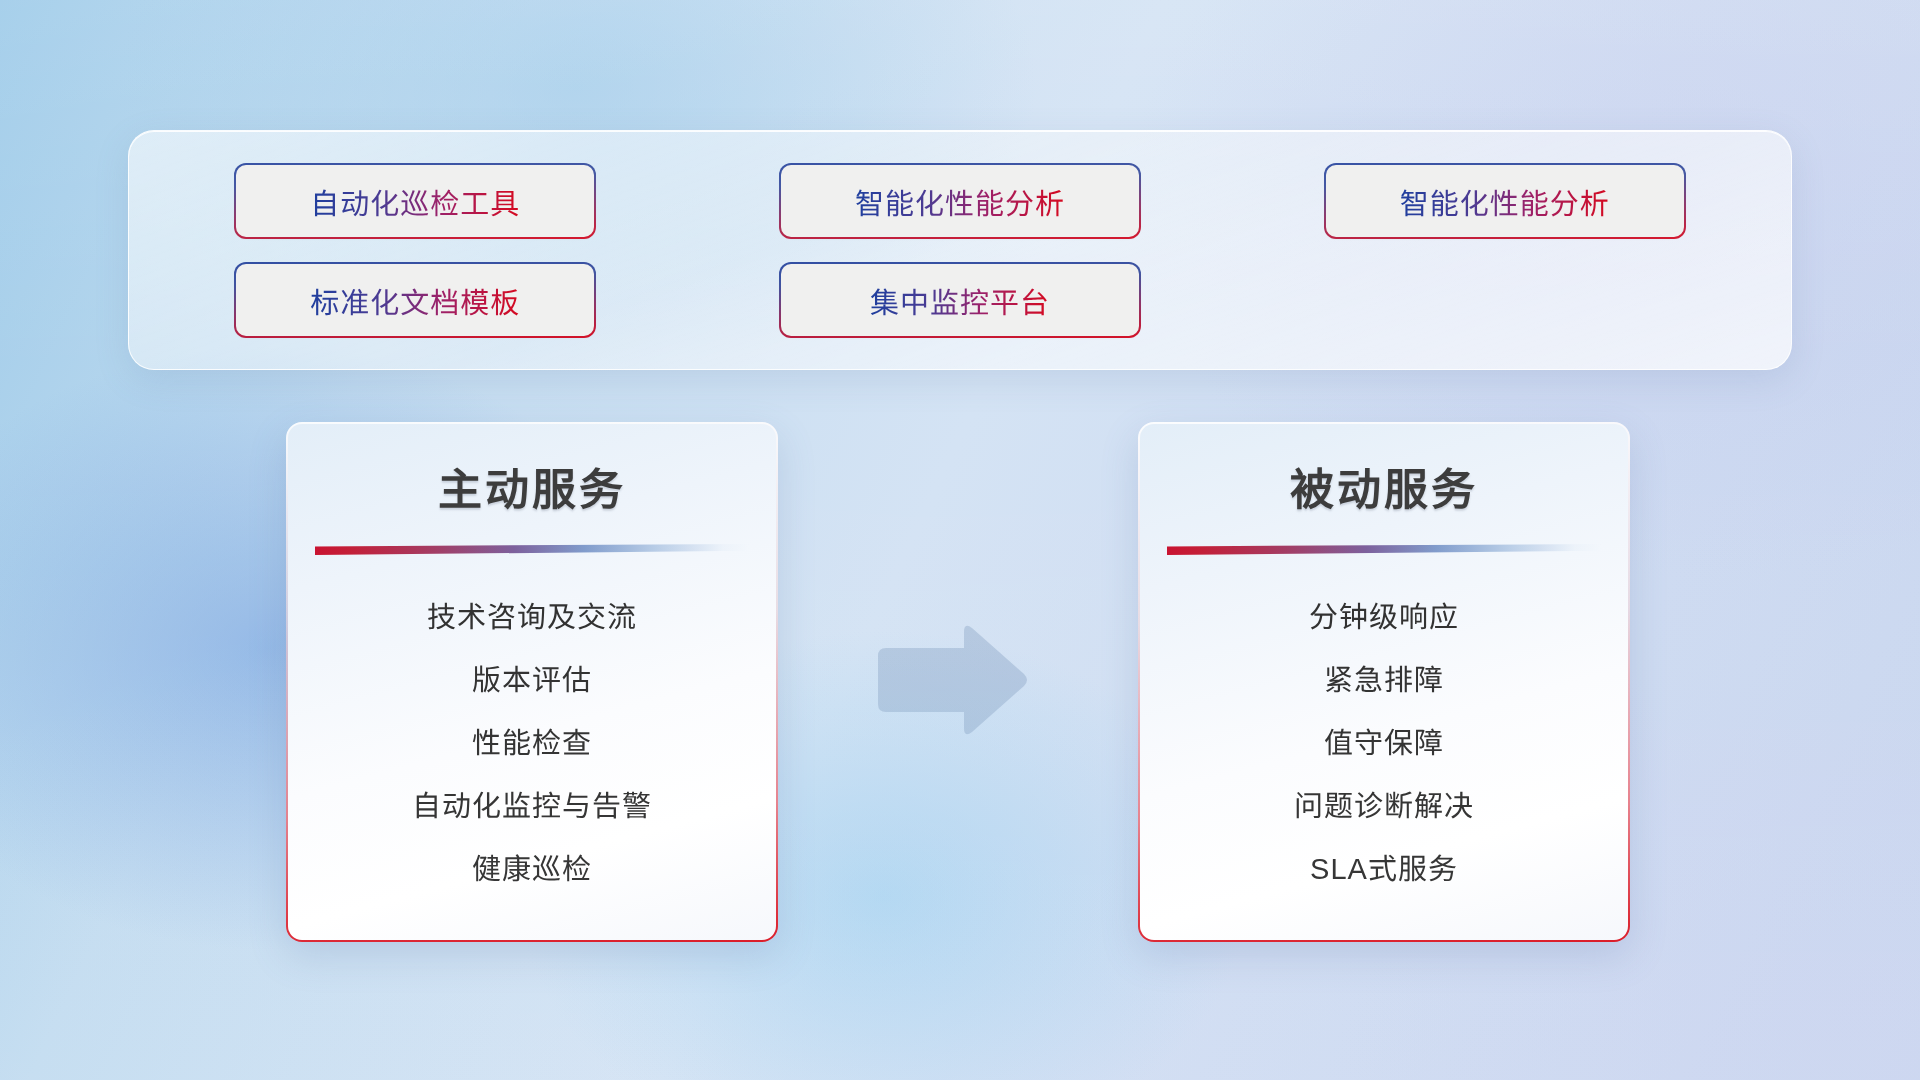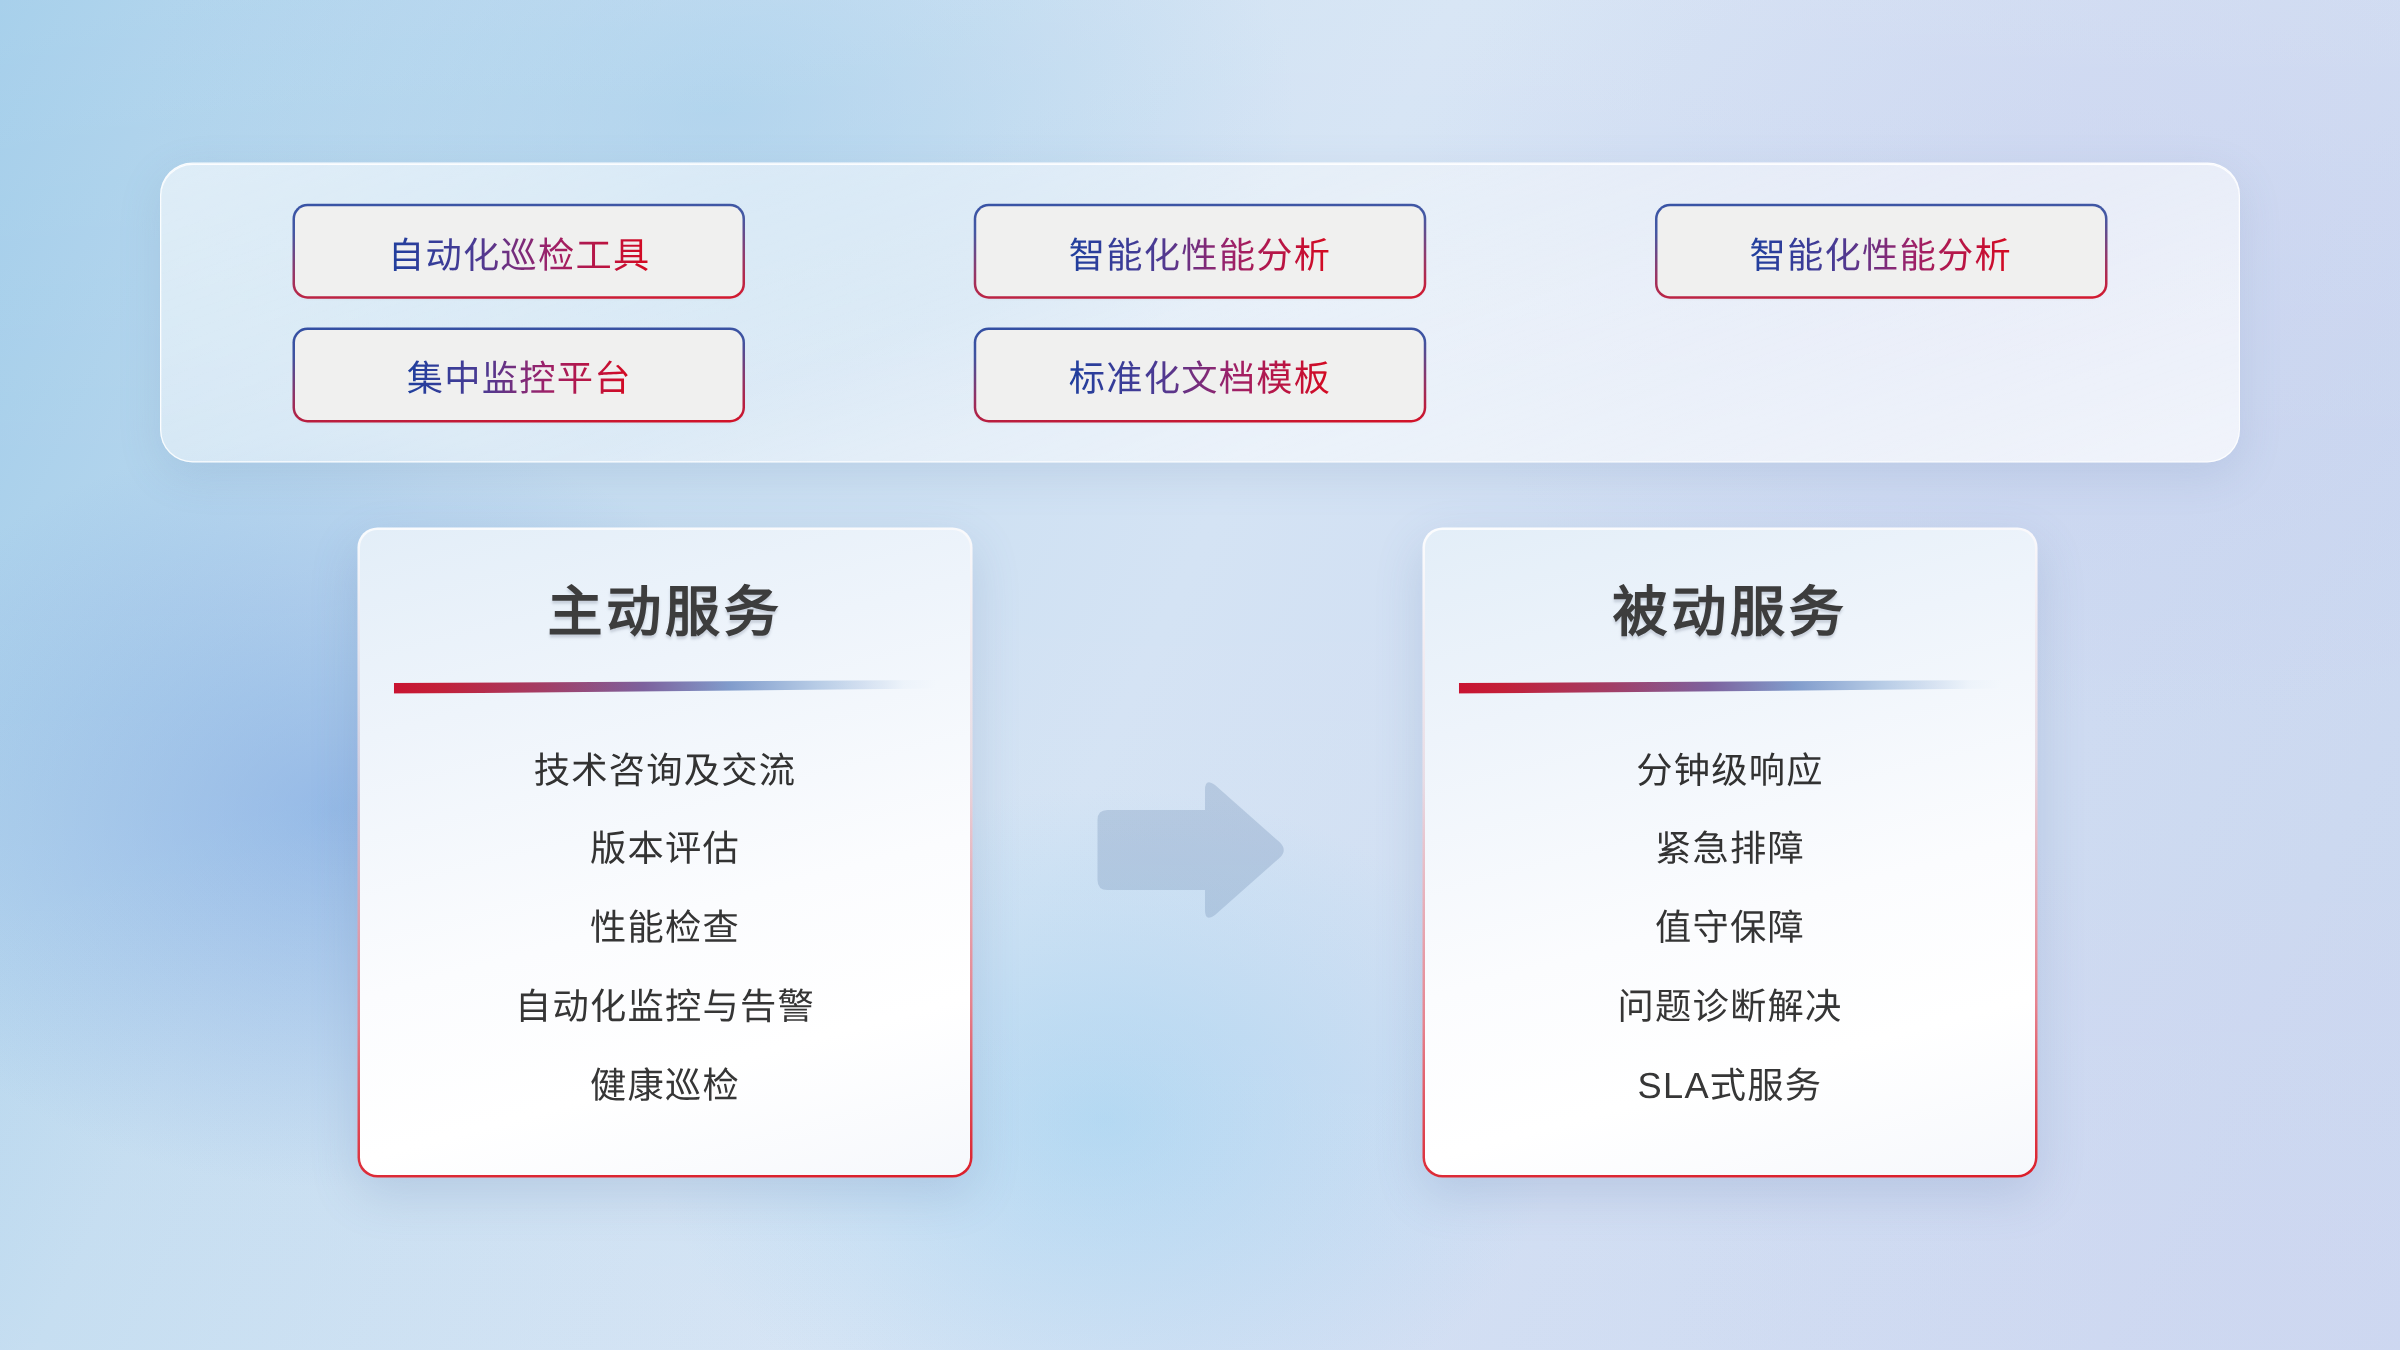--- a/index.html
+++ b/index.html
@@ -197,25 +197,25 @@
 
     <div class="tag">
       <span class="tag-label">智能化性能分析</span>
     </div>
 
     <div class="tag">
       <span class="tag-label">智能化性能分析</span>
     </div>
 
     <div class="tag">
+      <span class="tag-label">标准化文档模板</span>
+    </div>
+
+    <div class="tag">
       <span class="tag-label">集中监控平台</span>
-    </div>
-
-    <div class="tag">
-      <span class="tag-label">标准化文档模板</span>
     </div>
 
   </div>
 
   <div class="svc-card" id="card-left">
     <div class="svc-card-inner">
       <div class="svc-title">主动服务</div>
       <div class="svc-divider">
           <div class="bar"></div>
         </div>

